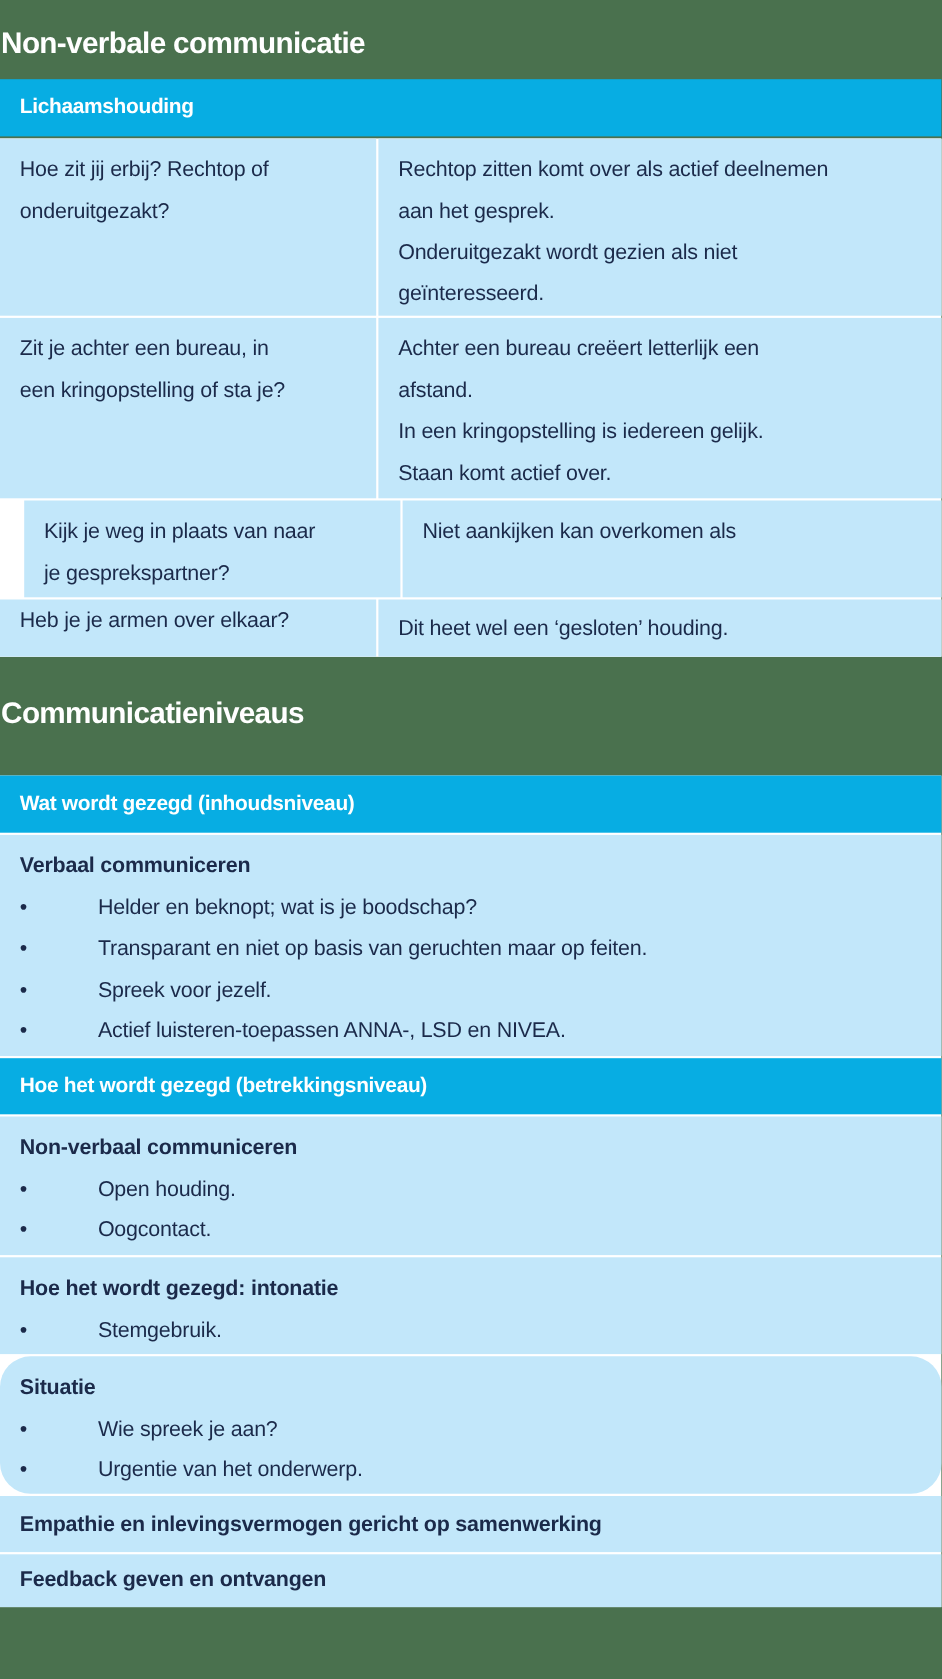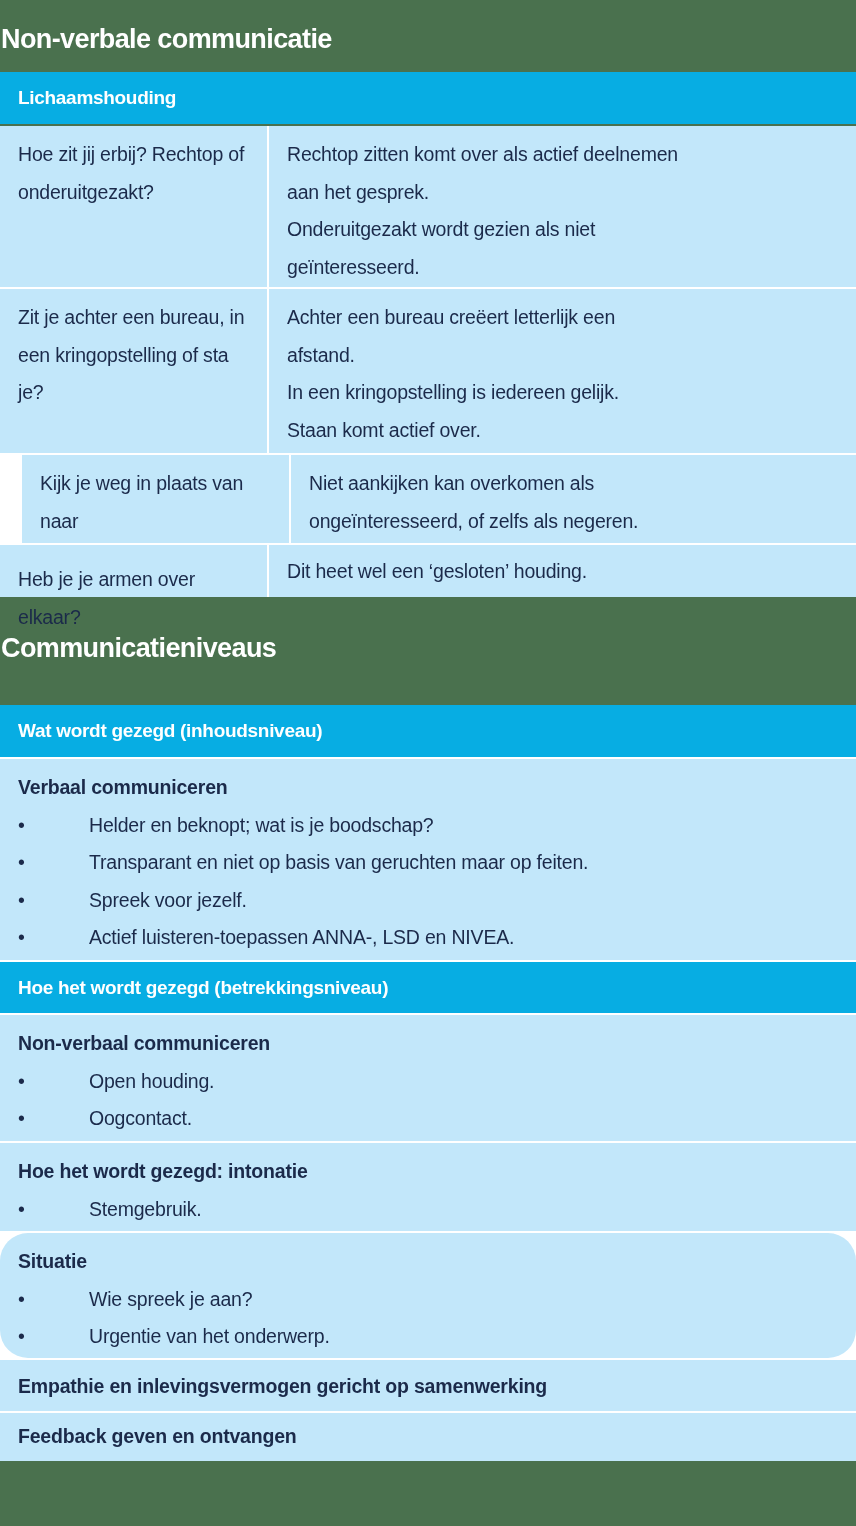--- a/index.html
+++ b/index.html
@@ -17,21 +17,21 @@
     background:#07ADE3; color:#ffffff; font-weight:bold; font-size:19px;
     letter-spacing:-0.3px; padding-left:18px; box-sizing:border-box;
     display:flex; align-items:center;
   }
   .tbl { background:#ffffff; }
   .row { display:flex; background:#ffffff; gap:2px; margin-top:2px; }
   .cell {
     background:#C2E7FA; box-sizing:border-box; font-size:19.5px; line-height:37.5px;
     padding:10px 18px 10px 18px; letter-spacing:-0.2px;
   }
-  .cell.c1 { width:267px; }
+  .cell.c1 { width:342px; }
   .cell.c2 { flex:1; }
   .line { display:block; }
   .block {
     background:#C2E7FA; margin-top:2px; box-sizing:border-box;
     padding:10px 18px 6px 18px; font-size:19.5px; line-height:37.5px; letter-spacing:-0.2px;
   }
   .block .btitle { font-weight:bold; display:block; }
   .bullet { display:flex; }
   .bullet .dot { width:71px; flex:none; }
   .wrap { background:#ffffff; }
@@ -68,25 +68,24 @@
       <span class="line">Staan komt actief over.</span>
     </div>
   </div>
   <div class="row" style="height:88px;padding-left:22px;">
     <div class="cell c1">
       <span class="line">Kijk je weg in plaats van naar</span>
       <span class="line">je gesprekspartner?</span>
     </div>
     <div class="cell c2">
       <span class="line">Niet aankijken kan overkomen als</span>
-      <span class="line">ongeïnteresseerd, of zelfs als negeren.</span>
     </div>
   </div>
   <div class="row" style="height:52px;">
-    <div class="cell c1" style="padding-top:16px;">
+    <div class="cell c1" style="padding-top:1px;">
       <span class="line">Heb je je armen over elkaar?</span>
     </div>
     <div class="cell c2" style="padding-top:8px;">
       <span class="line">Dit heet wel een ‘gesloten’ houding.</span>
     </div>
   </div>
 </div>
 
 <div id="title2" class="section-title">Communicatieniveaus</div>
 

